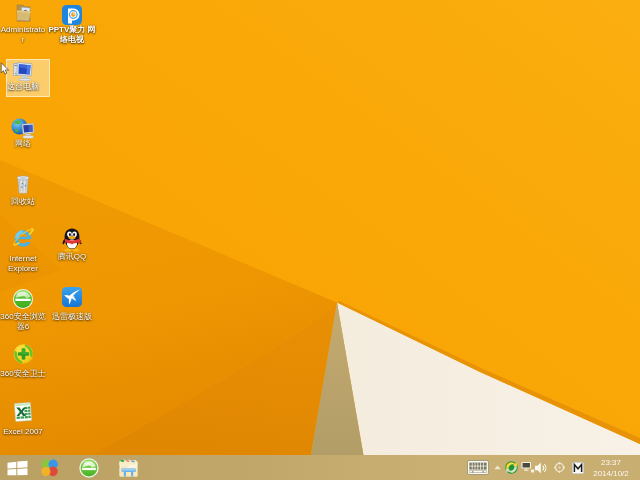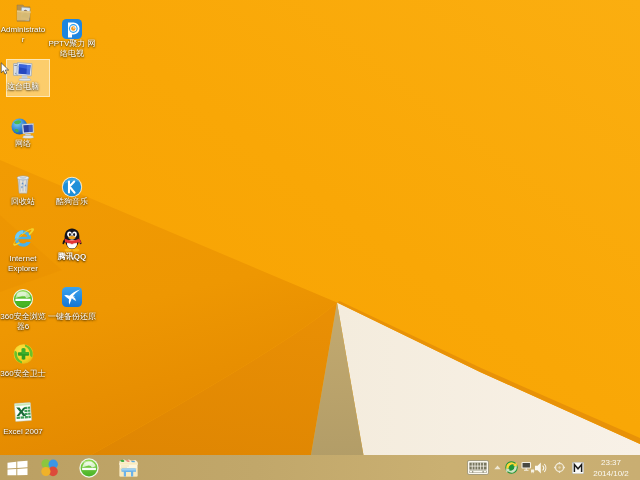--- a/index.html
+++ b/index.html
@@ -177,41 +177,32 @@
               <rect x="8.2" y="15.2" width="3.6" height="2.4"></rect>
               <rect x="12.5" y="15.2" width="3" height="2.4"></rect>
               <rect x="16" y="15.2" width="2.4" height="2.4"></rect>
             </g>
             <path d="M4.5,6 l3.4,0.3 l1.6,2.8 l2,-2.4 l2.6,0.3 l-3.4,3.7 l3.2,4.6 l-3.2,-0.3 l-1.6,-2.9 l-2.2,2.6 l-2.6,-0.2 l3.6,-4 z" fill="#1a6b38"></path>
           </g>
         </svg></div>
  <div class="lbl">Excel 2007</div>
 </div>
 
-<div class="icon" style="left:41px;top:18px;">
+<div class="icon" style="left:41px;top:4px;font-weight:bold;">
  <div class="img"><svg width="22" height="22" viewBox="0 0 22 22">
           <rect x="1" y="1" width="20" height="20" rx="4.5" fill="#1f86e0"></rect>
           <path d="M7,4.5 h5.5 a6,6 0 0 1 0,12 h-1.5 v3 h-4 z" fill="#fff"></path>
           <circle cx="12.3" cy="10.5" r="4.4" fill="#2ba0f0"></circle>
           <circle cx="12.3" cy="10.5" r="3.2" fill="#fff"></circle>
           <circle cx="12.3" cy="10.5" r="2.2" fill="#f59a1d"></circle>
           <circle cx="12.9" cy="9.9" r="0.8" fill="#fff" opacity=".85"></circle>
         </svg></div>
  <div class="lbl">PPTV聚力 网<br>络电视</div>
 </div>
-<div class="icon" style="left:41px;top:176px;">
- <div class="img"><svg width="22" height="22" viewBox="0 0 22 22">
-          <circle cx="11" cy="11" r="10.2" fill="#fff" opacity=".75"></circle>
-          <circle cx="11" cy="11" r="9.2" fill="#1f8fd8"></circle>
-          <path d="M3,8 a9.2,9.2 0 0 1 16,-2 q-8,-3 -16,2 z" fill="#4db0e8" opacity=".7"></path>
-          <path d="M8,5.5 v11 M8,11 l5.2,-5.5 M8.5,10.5 l5,6.2" stroke="#fff" stroke-width="2.1" fill="none" stroke-linecap="round"></path>
-        </svg></div>
- <div class="lbl">酷狗音乐</div>
-</div>
-<div class="icon" style="left:41px;top:231px;font-weight:bold;">
+<div class="icon" style="left:41px;top:231px;">
  <div class="img"><svg style="margin-top:-4px" width="24" height="25" viewBox="0 0 24 25">
           <path d="M5.2,11 q-2.4,2.6 -2.7,5.2 q0,1.6 1.4,0.8 q0.6,-1.6 1.6,-2.6 z" fill="#14131c"></path>
           <path d="M18.8,11 q2.4,2.6 2.7,5.2 q0,1.6 -1.4,0.8 q-0.6,-1.6 -1.6,-2.6 z" fill="#14131c"></path>
           <ellipse cx="8" cy="23" rx="3.4" ry="1.6" fill="#f5b51c"></ellipse>
           <ellipse cx="16" cy="23" rx="3.4" ry="1.6" fill="#f5b51c"></ellipse>
           <path d="M12,1.5 c4.6,0 7.4,3.6 7.4,8.2 c0,5.8 -2.6,12.3 -7.4,12.3 s-7.4,-6.5 -7.4,-12.3 c0,-4.6 2.8,-8.2 7.4,-8.2 z" fill="#14131c"></path>
           <ellipse cx="9.5" cy="7.2" rx="2.3" ry="2.8" fill="#fff"></ellipse>
           <ellipse cx="14.5" cy="7.2" rx="2.3" ry="2.8" fill="#fff"></ellipse>
           <ellipse cx="9.9" cy="7.6" rx="1" ry="1.5" fill="#14131c"></ellipse>
           <ellipse cx="14.1" cy="7.6" rx="1" ry="1.5" fill="#14131c"></ellipse>
@@ -228,21 +219,21 @@
           <defs>
             <linearGradient id="gxl" x1="0" y1="0" x2="0" y2="1">
               <stop offset="0" stop-color="#3aa3ef"></stop>
               <stop offset="1" stop-color="#1576d4"></stop>
             </linearGradient>
           </defs>
           <rect x="1" y="1" width="20" height="20" rx="4.5" fill="url(#gxl)"></rect>
           <path d="M3.2,9.2 q3.2,-0.6 5.2,0.6 q3.6,-4.2 10.6,-6.4 q-4.6,3.2 -7.2,6.8 q1.2,0.4 2.2,0.2 q-1.6,1.6 -3.4,2 q-0.6,2.6 -2.4,6.4 q-0.6,-2.8 -0.2,-5.6 q-2.6,-1.6 -4.8,-4 z" fill="#fff"></path>
           <path d="M11.8,10.4 q2.8,1.4 3.4,4.6 q-2.2,-1 -4.2,-2.6 z" fill="#fff" opacity=".92"></path>
         </svg></div>
- <div class="lbl">一键备份还原</div>
+ <div class="lbl">迅雷极速版</div>
 </div>
 
 <svg style="position:absolute;left:0px;top:62px;" width="10" height="14" viewBox="0 0 10 14">
       <path d="M1.2,0.8 L1.2,10.8 L3.5,8.7 L4.9,12.1 L6.8,11.2 L5.4,8 L8.6,8 Z" fill="#fff" stroke="#3a3a3a" stroke-width=".7"></path>
     </svg>
 
 <div id="taskbar">
 
  <div class="tb" style="left:4px;width:26px;">
         <svg width="21" height="16" viewBox="0 0 21 16">

